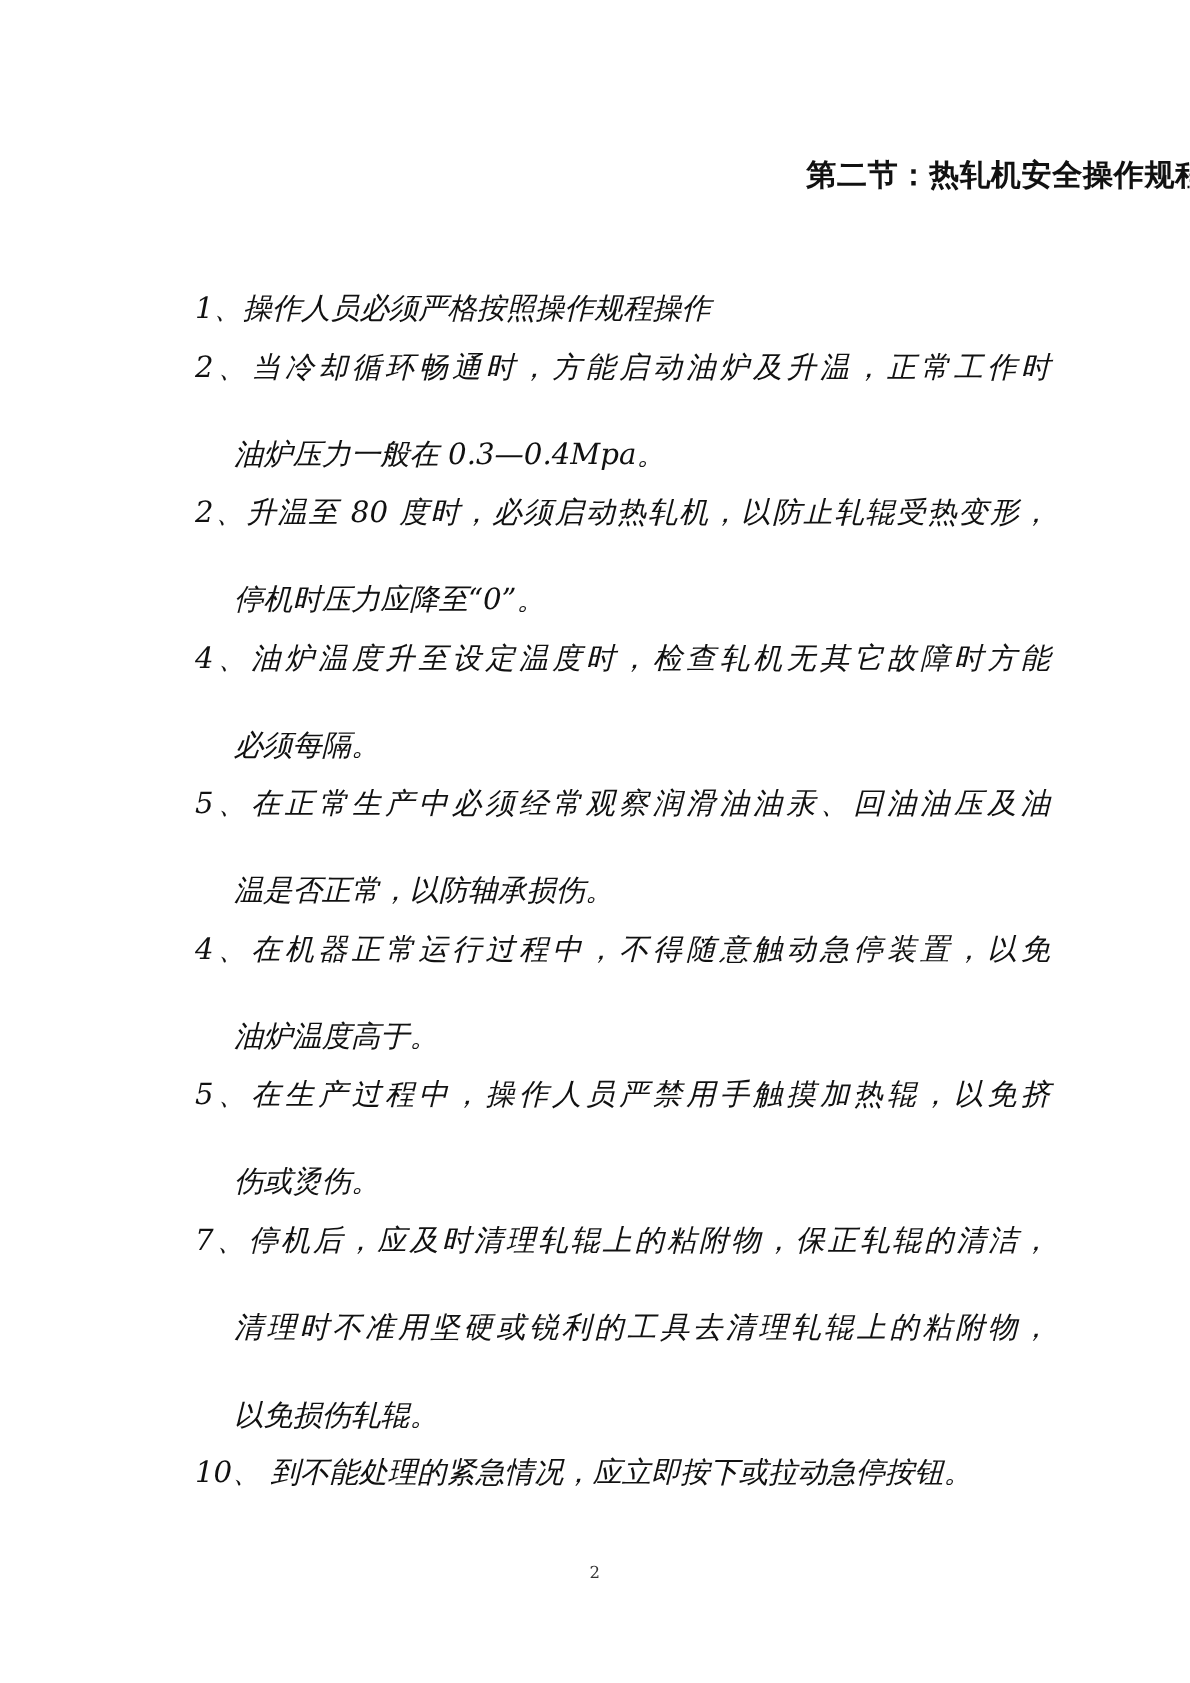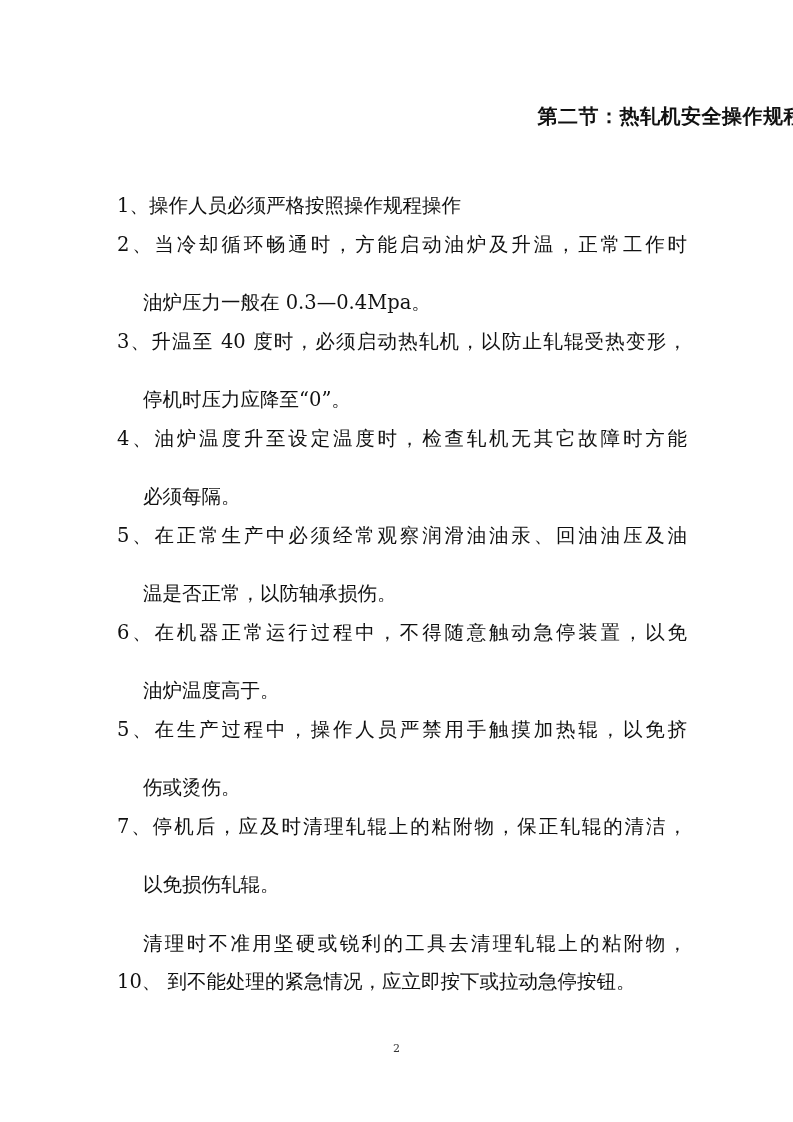--- a/index.html
+++ b/index.html
@@ -1,20 +1,20 @@
 <!DOCTYPE html>
 <html><head>
   <meta charset="utf-8">
   <style>
     html, body { margin: 0; padding: 0; background: #ffffff; }
     body { width: 793px; height: 1122px; position: relative; overflow: hidden;
            font-family: "DejaVu Serif", "Liberation Serif", serif; color: #111111; }
     .title { position: absolute; top: 103px; left: 0; width: 793px; text-align: right;
              font-size: 20px; font-weight: bold; letter-spacing: 0.5px; padding-left: 11px; }
-    .list { position: absolute; top: 187px; left: 117px; width: 570px; }
+    .list { position: absolute; top: 187px; left: 130px; width: 570px; font-style: italic; }
     .item { font-size: 19.5px; line-height: 38.5px; }
     .line { white-space: nowrap; display: block; text-align: justify; text-align-last: justify; height: 38.5px; }
     .line.last { text-align-last: left; }
     .line.cont { padding-left: 26px; margin-top: 20px; }
     .pagenum { position: absolute; top: 1042px; left: 0; width: 793px; text-align: center;
                font-size: 11px; color: #333; }
   </style>
 </head>
 <body>
 
@@ -22,42 +22,42 @@
 
 <div class="list">
   <div class="item">
     <span class="line last">1、操作人员必须严格按照操作规程操作</span>
   </div>
   <div class="item">
     <span class="line">2、当冷却循环畅通时，方能启动油炉及升温，正常工作时</span>
     <span class="line cont last">油炉压力一般在 0.3—0.4Mpa。</span>
   </div>
   <div class="item">
-    <span class="line">3、升温至 40 度时，必须启动热轧机，以防止轧辊受热变形，</span>
+    <span class="line">2、升温至 80 度时，必须启动热轧机，以防止轧辊受热变形，</span>
     <span class="line cont last">停机时压力应降至“0”。</span>
   </div>
   <div class="item">
     <span class="line">4、油炉温度升至设定温度时，检查轧机无其它故障时方能</span>
     <span class="line cont last">必须每隔。</span>
   </div>
   <div class="item">
     <span class="line">5、在正常生产中必须经常观察润滑油油汞、回油油压及油</span>
     <span class="line cont last">温是否正常，以防轴承损伤。</span>
   </div>
   <div class="item">
-    <span class="line">6、在机器正常运行过程中，不得随意触动急停装置，以免</span>
+    <span class="line">4、在机器正常运行过程中，不得随意触动急停装置，以免</span>
     <span class="line cont last">油炉温度高于。</span>
   </div>
   <div class="item">
     <span class="line">5、在生产过程中，操作人员严禁用手触摸加热辊，以免挤</span>
     <span class="line cont last">伤或烫伤。</span>
   </div>
   <div class="item">
     <span class="line">7、停机后，应及时清理轧辊上的粘附物，保正轧辊的清洁，</span>
+    <span class="line cont">清理时不准用坚硬或锐利的工具去清理轧辊上的粘附物，</span>
     <span class="line cont last">以免损伤轧辊。</span>
-    <span class="line cont">清理时不准用坚硬或锐利的工具去清理轧辊上的粘附物，</span>
   </div>
   <div class="item">
     <span class="line last">10、 到不能处理的紧急情况，应立即按下或拉动急停按钮。</span>
   </div>
 </div>
 
 <div class="pagenum">2</div>
 
 </body></html>

